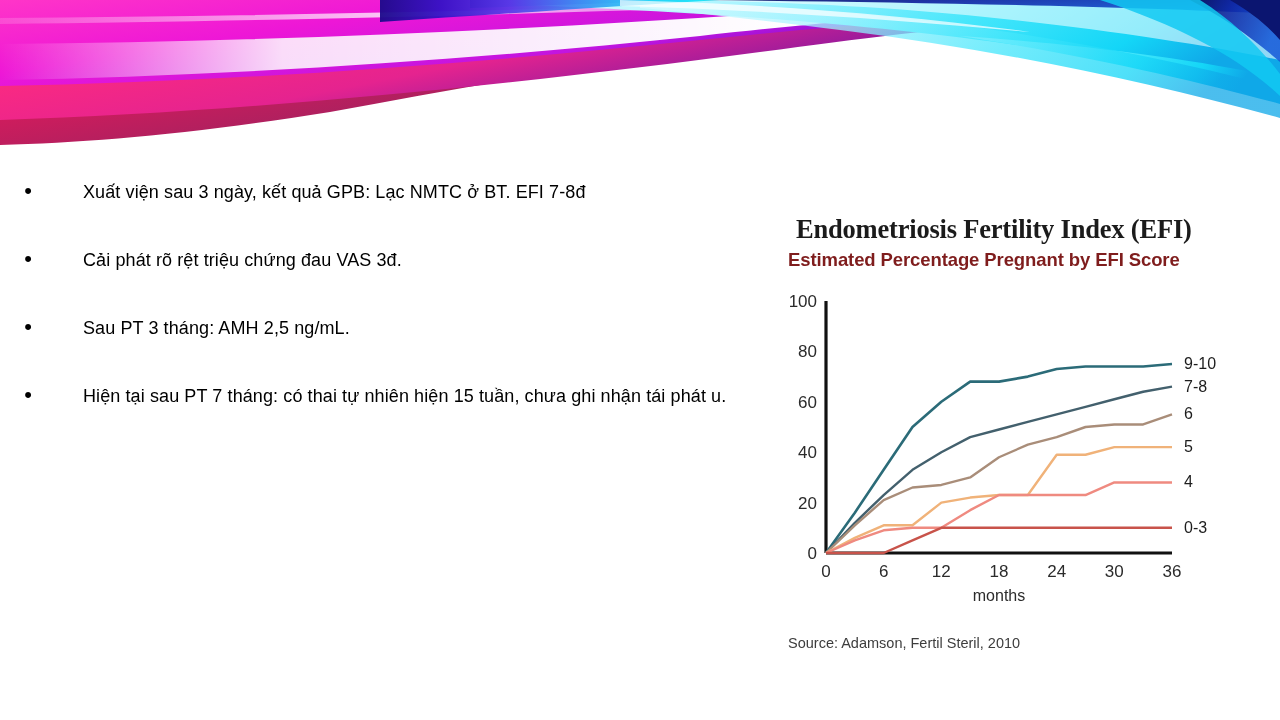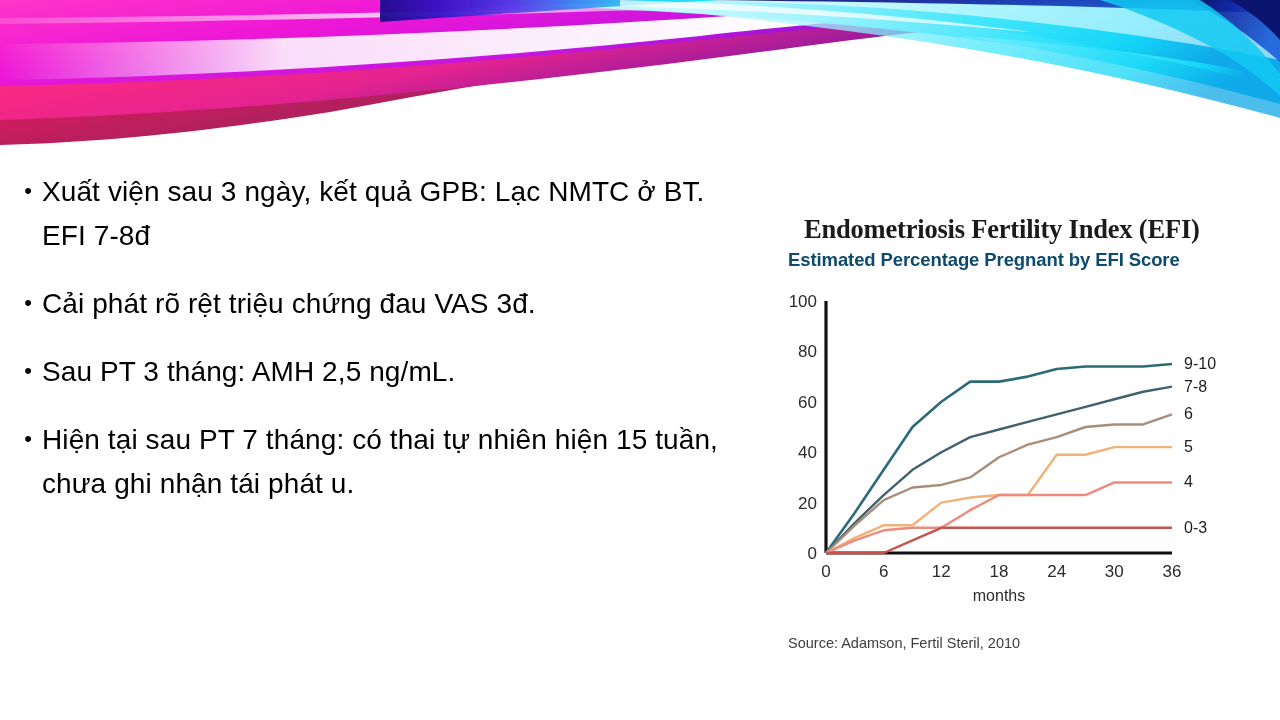--- a/index.html
+++ b/index.html
@@ -43,49 +43,50 @@
     width: 28px;
     flex: 0 0 28px;
     font-size: 22px;
     line-height: 40px;
     color: #000;
     text-align: center;
     padding-top: 1px;
   }
   .bullet-text {
     flex: 1 1 auto;
-    font-size: 28px;
+    font-size: 18px;
     line-height: 44px;
     color: #000000;
     font-family: "Liberation Sans", sans-serif;
     letter-spacing: 0.1px;
+    margin-left: 41px;
   }
 
   
   #figure {
     position: absolute;
     left: 776px;
     top: 214px;
     width: 470px;
     height: 480px;
   }
   #chart-title {
     font-family: "Liberation Serif", serif;
     font-weight: bold;
     font-size: 26.5px;
     color: #1b1b1b;
     letter-spacing: -0.2px;
-    margin: 0 0 4px 28px;
+    margin: 0 0 4px 20px;
     white-space: nowrap;
   }
   #chart-subtitle {
     font-family: "Liberation Sans", sans-serif;
     font-weight: bold;
     font-size: 18.5px;
-    color: #0c4a6e;
+    color: #7f1d1d;
     letter-spacing: -0.1px;
     margin: 0 0 10px 12px;
     white-space: nowrap;
   }
   #plot-wrap {
     position: relative;
     width: 470px;
     height: 330px;
   }
   #plot-svg { display: block; }

